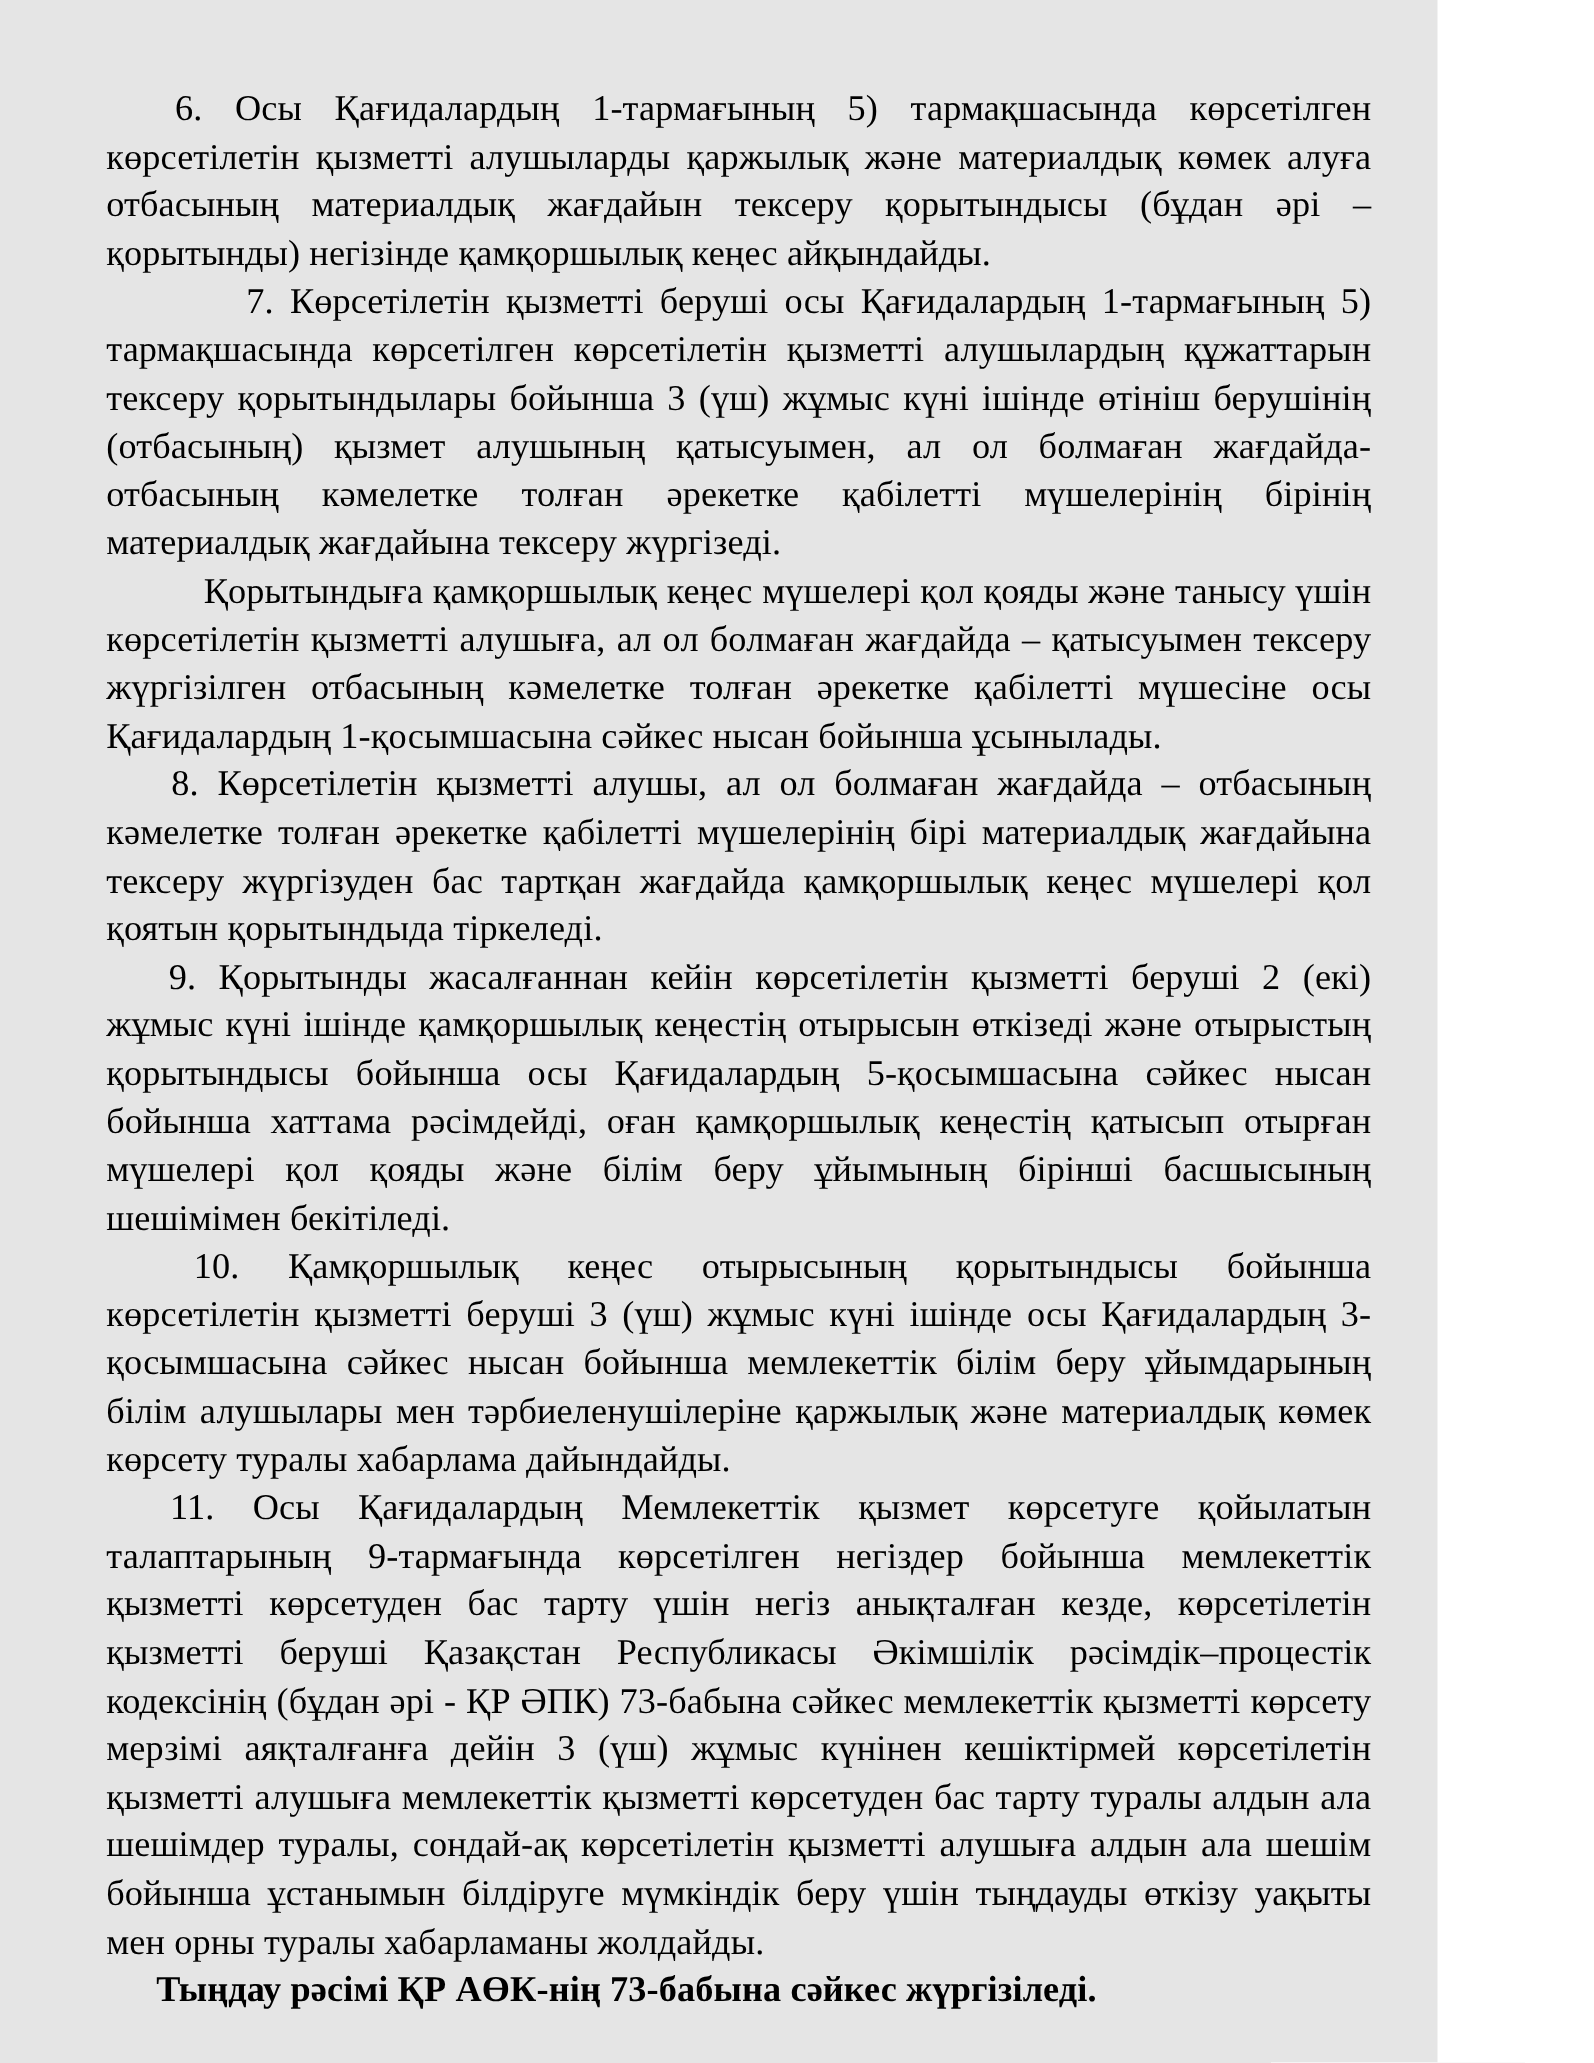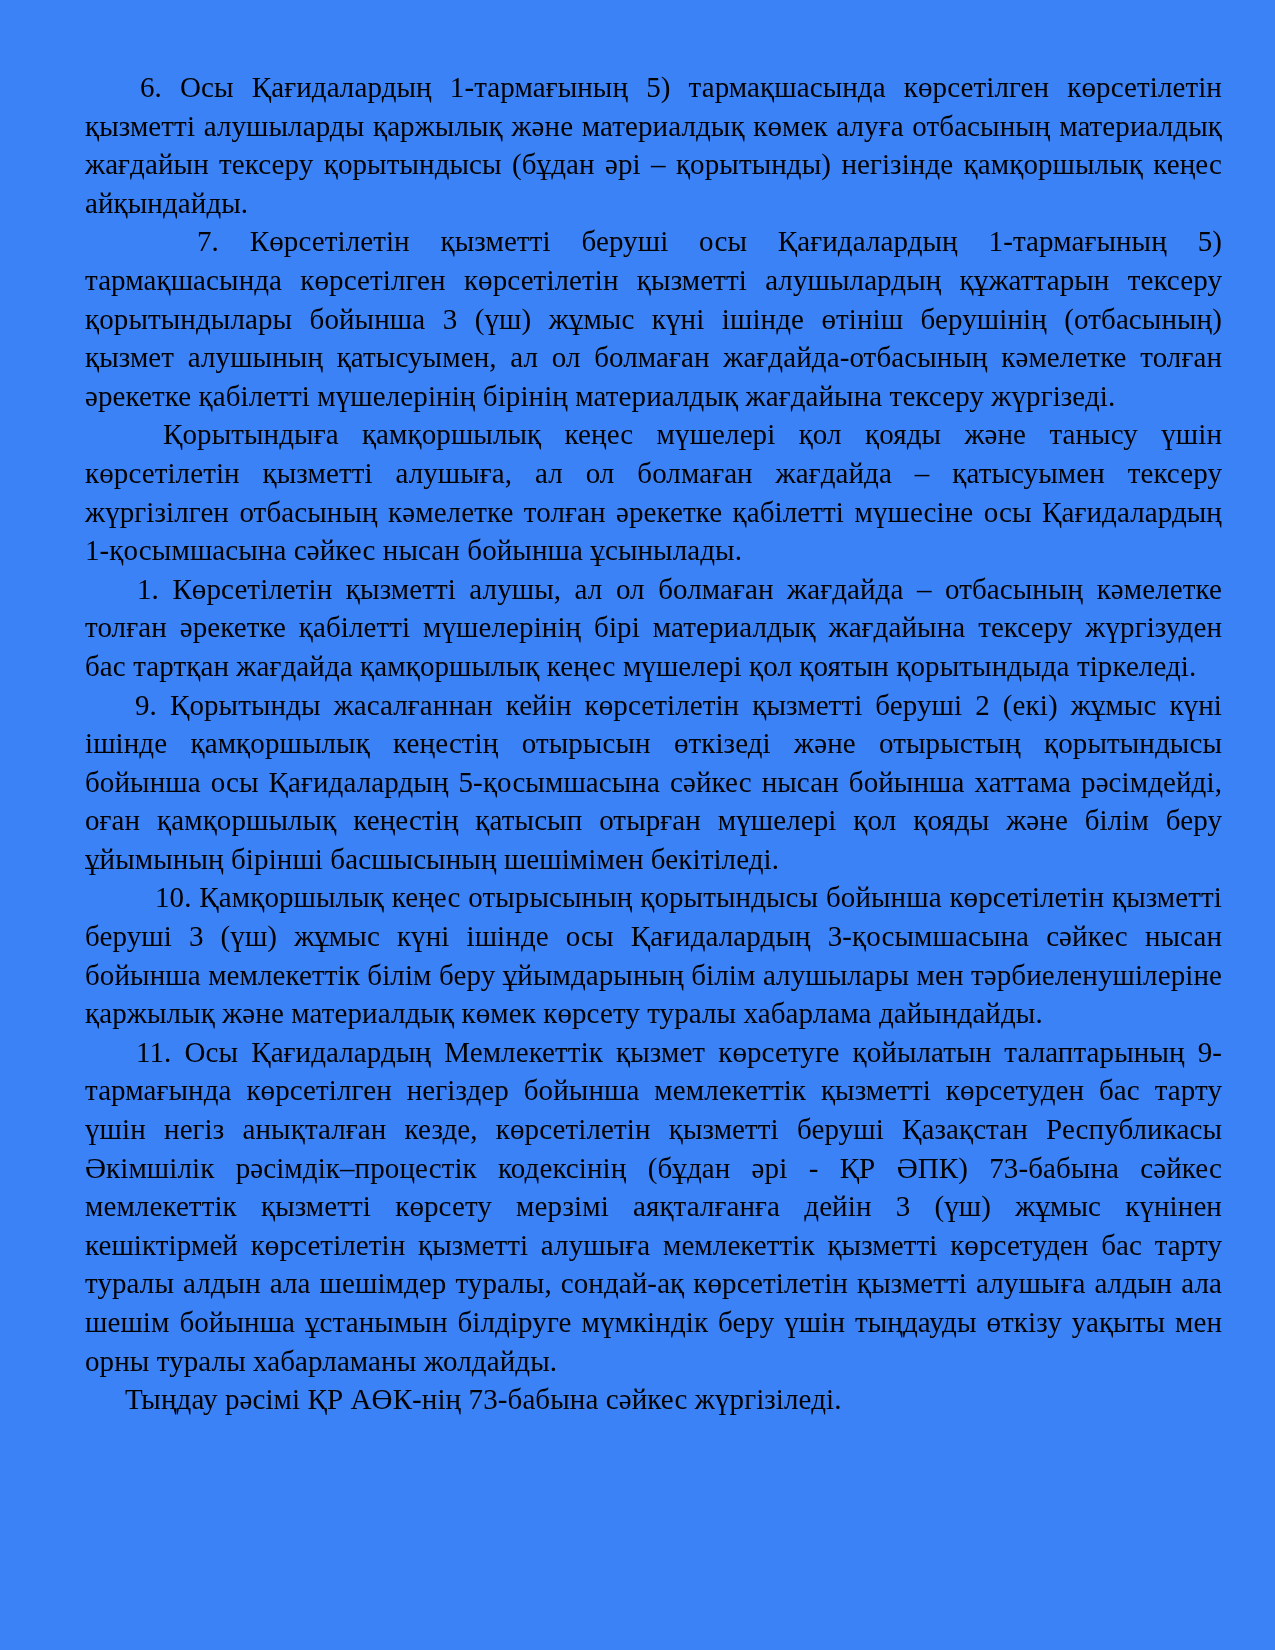--- a/index.html
+++ b/index.html
@@ -9,53 +9,53 @@
     }
     body {
       width: 1275px;
       height: 1650px;
       font-family: "Liberation Serif", "DejaVu Serif", serif;
       color: #000000;
       overflow: hidden;
     }
     .page {
       box-sizing: border-box;
-      width: 1275px;
+      width: 1150px;
       height: 1650px;
       padding: 68px 53px 40px 85px;
-      background: #3b82f6;
+      background: #e5e5e5;
     }
     .doc p {
       margin: 0;
       padding: 0;
       font-size: 29px;
       line-height: 38.6px;
       text-align: justify;
       letter-spacing: 0.1px;
     }
     
     .ind-55  { text-indent: 55px; }
     .ind-112 { text-indent: 112px; }
     .ind-78  { text-indent: 78px; }
     .ind-52  { text-indent: 52px; }
     .ind-50  { text-indent: 50px; }
     .ind-70  { text-indent: 70px; }
     .ind-51  { text-indent: 51px; }
-    .ind-40  { text-indent: 40px; }
+    .ind-40  { text-indent: 40px; font-weight: bold; }
     .ind-56  { text-indent: 56px; }
     
     .justify-last { text-align-last: justify; }
   </style>
 </head>
 <body>
 
 <div class="page">
   <div class="doc">
     <p class="ind-55">6. Осы Қағидалардың 1-тармағының 5) тармақшасында көрсетілген көрсетілетін қызметті алушыларды қаржылық және материалдық көмек алуға отбасының материалдық жағдайын тексеру қорытындысы (бұдан әрі – қорытынды) негізінде қамқоршылық кеңес айқындайды.</p>
     <p class="ind-112">7. Көрсетілетін қызметті беруші осы Қағидалардың 1-тармағының 5) тармақшасында көрсетілген көрсетілетін қызметті алушылардың құжаттарын тексеру қорытындылары бойынша 3 (үш) жұмыс күні ішінде өтініш берушінің (отбасының) қызмет алушының қатысуымен, ал ол болмаған жағдайда-отбасының кәмелетке толған әрекетке қабілетті мүшелерінің бірінің материалдық жағдайына тексеру жүргізеді.</p>
     <p class="ind-78">Қорытындыға қамқоршылық кеңес мүшелері қол қояды және танысу үшін көрсетілетін қызметті алушыға, ал ол болмаған жағдайда – қатысуымен тексеру жүргізілген отбасының кәмелетке толған әрекетке қабілетті мүшесіне осы Қағидалардың 1-қосымшасына сәйкес нысан бойынша ұсынылады.</p>
-    <p class="ind-52">1. Көрсетілетін қызметті алушы, ал ол болмаған жағдайда – отбасының кәмелетке толған әрекетке қабілетті мүшелерінің бірі материалдық жағдайына тексеру жүргізуден бас тартқан жағдайда қамқоршылық кеңес мүшелері қол қоятын қорытындыда тіркеледі.</p>
+    <p class="ind-52">8. Көрсетілетін қызметті алушы, ал ол болмаған жағдайда – отбасының кәмелетке толған әрекетке қабілетті мүшелерінің бірі материалдық жағдайына тексеру жүргізуден бас тартқан жағдайда қамқоршылық кеңес мүшелері қол қоятын қорытындыда тіркеледі.</p>
     <p class="ind-50">9. Қорытынды жасалғаннан кейін көрсетілетін қызметті беруші 2 (екі) жұмыс күні ішінде қамқоршылық кеңестің отырысын өткізеді және отырыстың қорытындысы бойынша осы Қағидалардың 5-қосымшасына сәйкес нысан бойынша хаттама рәсімдейді, оған қамқоршылық кеңестің қатысып отырған мүшелері қол қояды және білім беру ұйымының бірінші басшысының шешімімен бекітіледі.</p>
     <p class="ind-70">10. Қамқоршылық кеңес отырысының қорытындысы бойынша көрсетілетін қызметті беруші 3 (үш) жұмыс күні ішінде осы Қағидалардың 3-қосымшасына сәйкес нысан бойынша мемлекеттік білім беру ұйымдарының білім алушылары мен тәрбиеленушілеріне қаржылық және материалдық көмек көрсету туралы хабарлама дайындайды.</p>
     <p class="ind-51">11. Осы Қағидалардың Мемлекеттік қызмет көрсетуге қойылатын талаптарының 9-тармағында көрсетілген негіздер бойынша мемлекеттік қызметті көрсетуден бас тарту үшін негіз анықталған кезде, көрсетілетін қызметті беруші Қазақстан Республикасы Әкімшілік рәсімдік–процестік кодексінің (бұдан әрі - ҚР ӘПК) 73-бабына сәйкес мемлекеттік қызметті көрсету мерзімі аяқталғанға дейін 3 (үш) жұмыс күнінен кешіктірмей көрсетілетін қызметті алушыға мемлекеттік қызметті көрсетуден бас тарту туралы алдын ала шешімдер туралы, сондай-ақ көрсетілетін қызметті алушыға алдын ала шешім бойынша ұстанымын білдіруге мүмкіндік беру үшін тыңдауды өткізу уақыты мен орны туралы хабарламаны жолдайды.</p>
     <p class="ind-40">Тыңдау рәсімі ҚР АӨК-нің 73-бабына сәйкес жүргізіледі.</p>
   </div>
 </div>
 
 </body></html>

